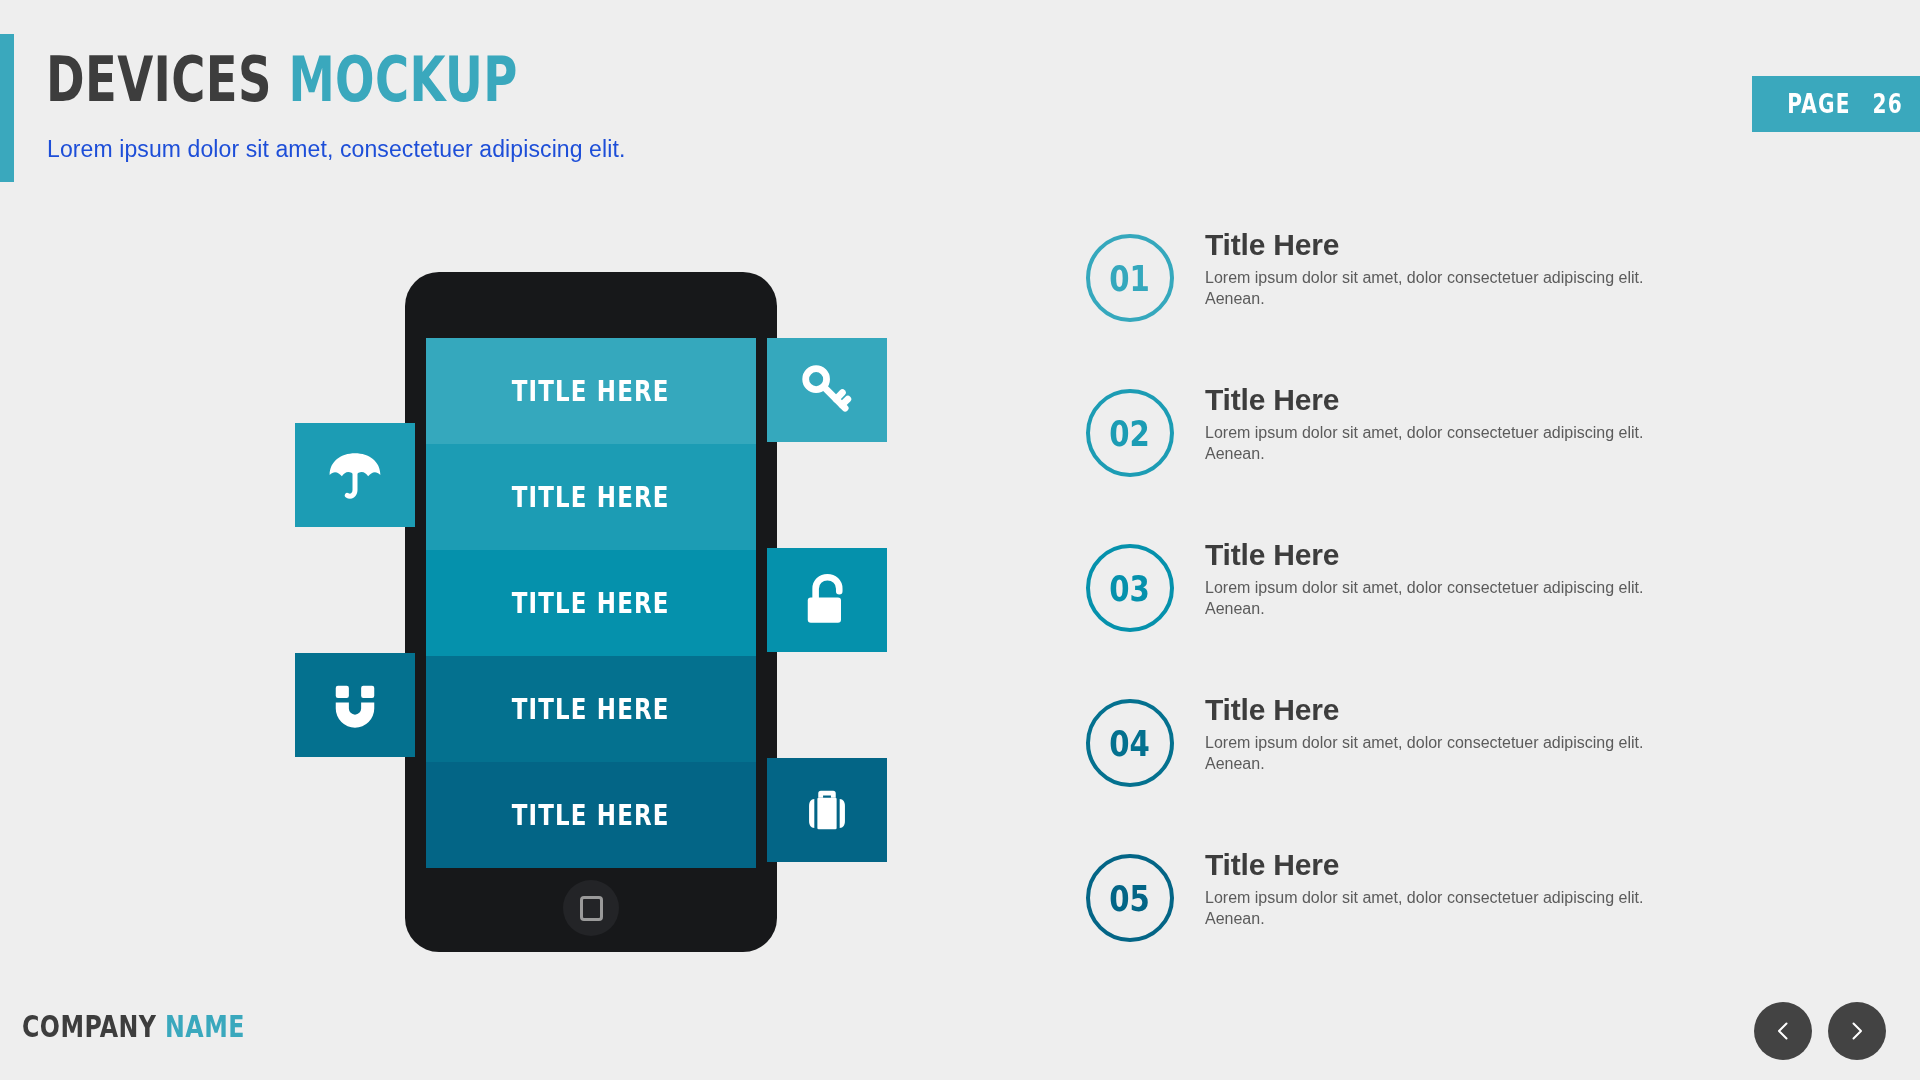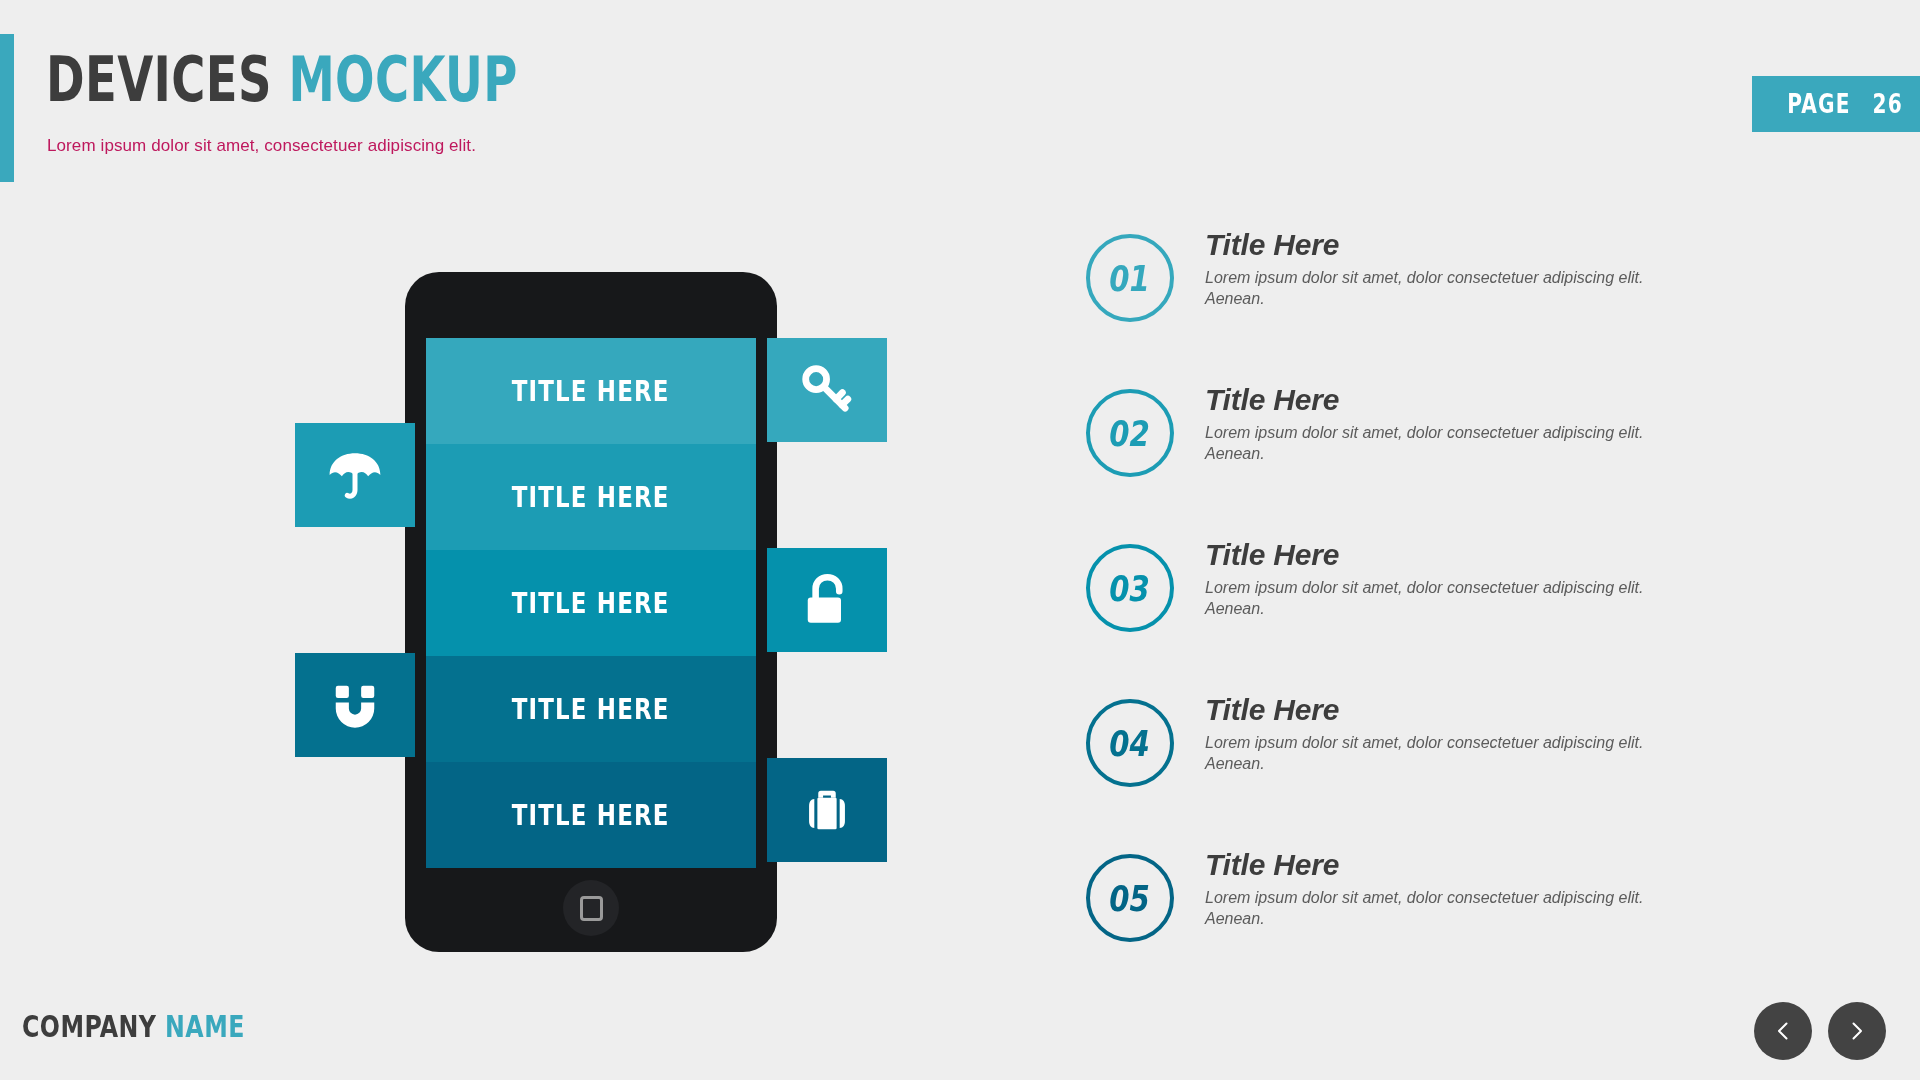--- a/index.html
+++ b/index.html
@@ -25,22 +25,22 @@
     letter-spacing:0.5px;
     line-height:1;
     white-space:nowrap;
     transform:scaleX(0.82);
     transform-origin:left center;
   }
   #page-title .t-dark{ color:#3d3d3d; }
   #page-title .t-accent{ color:#3aa8bd; }
   #page-subtitle{
     position:absolute; left:47px; top:136px;
-    font-size:17px;
-    color:#be185d;
+    font-size:23px;
+    color:#1d4ed8;
     letter-spacing:0.1px;
     white-space:nowrap;
   }
   #page-badge{
     position:absolute; right:0px; top:76px;
     width:168px; height:56px;
     background:#3aa8bd;
     display:flex; align-items:center; justify-content:center;
     gap:14px;
   }
@@ -122,21 +122,20 @@
   }
   .icon-tab.left  { left:295px; }
   .icon-tab.right { left:767px; }
   .icon-tab svg{ display:block; }
 
   
   #feature-list{
     position:absolute;
     left:1086px; top:226px;
     width:760px;
-    font-style:italic;
   }
   .feature-item{
     position:relative;
     height:155px;
   }
   .feature-number-circle{
     position:absolute; left:0; top:8px;
     width:88px; height:88px;
     border-radius:50%;
     border:4px solid #3aa8bd;

